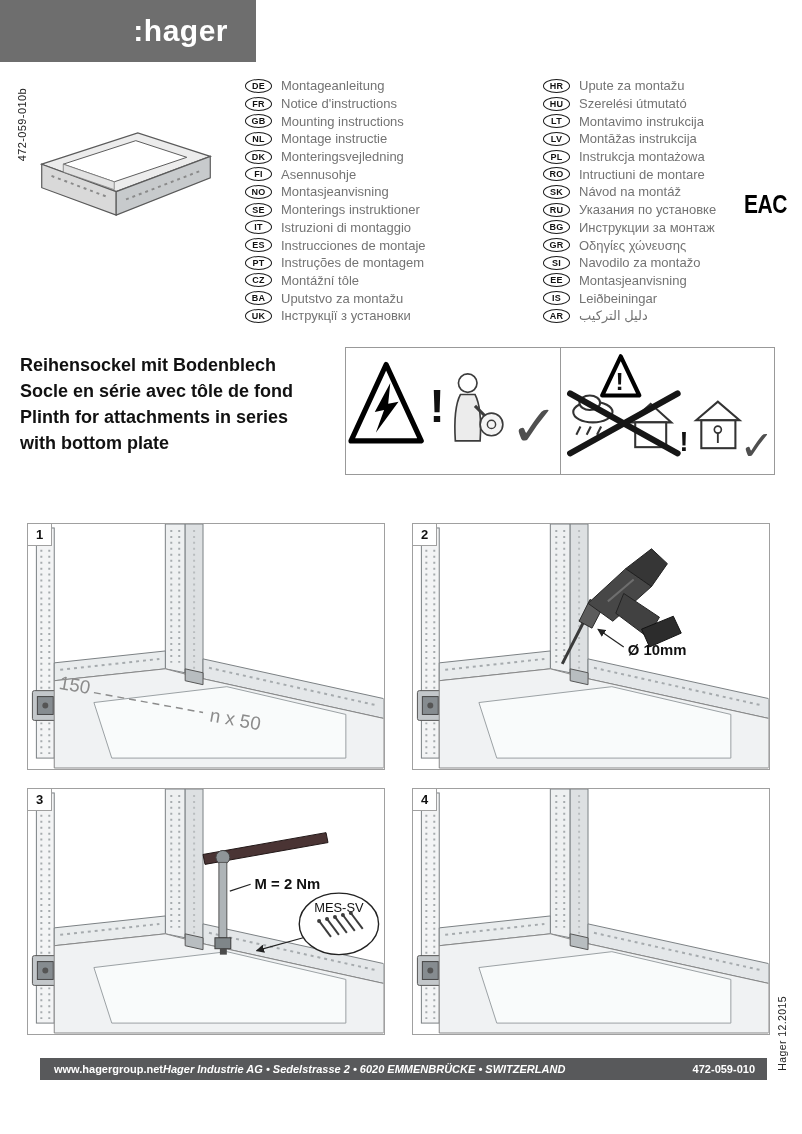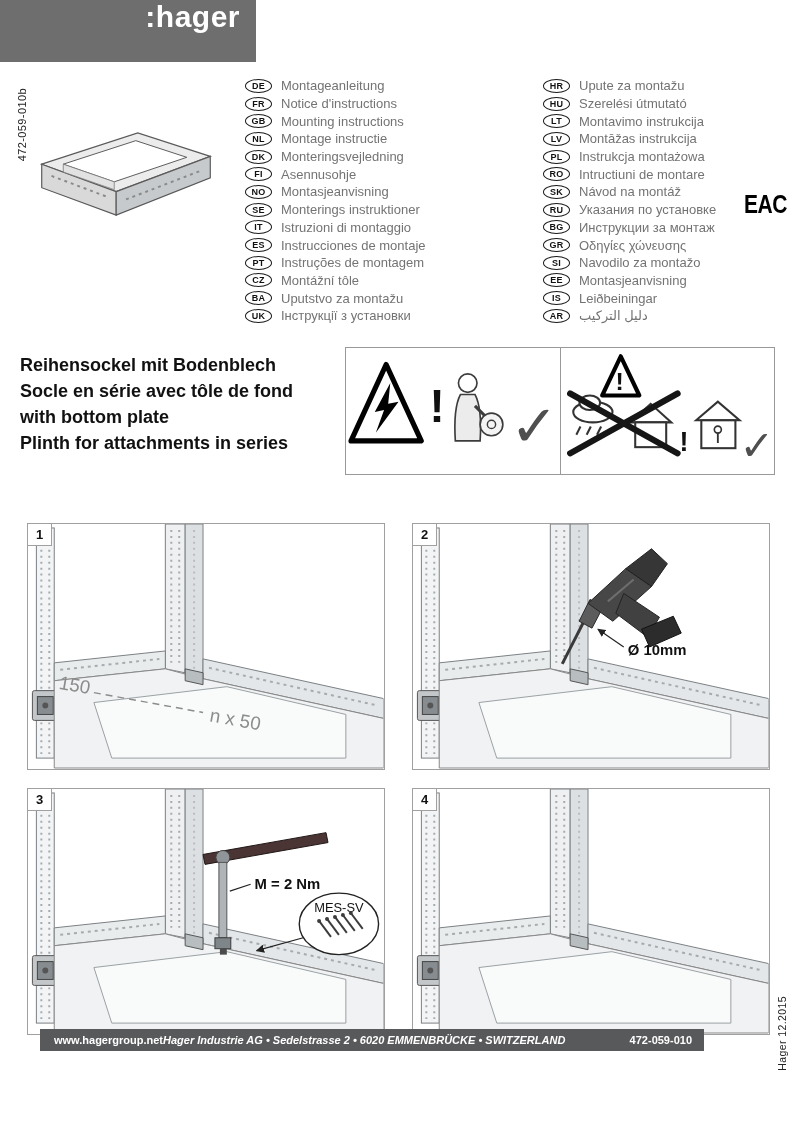--- a/index.html
+++ b/index.html
@@ -1,21 +1,21 @@
 <!DOCTYPE html>
 <html><head>
 <meta charset="utf-8">
 <style>
   * { margin:0; padding:0; box-sizing:border-box; }
   html,body { background:#cfcfcf; }
   body { font-family:"Liberation Sans","DejaVu Sans",sans-serif; }
   .page { position:relative; width:802px; height:1134px; background:#ffffff; overflow:hidden; }
 
   .logo-block { position:absolute; left:0; top:0; width:256px; height:62px; background:#6e6e6e;
-    display:flex; align-items:flex-start; justify-content:flex-end; padding-right:16px; }
+    display:flex; align-items:center; justify-content:flex-end; padding-right:28px; }
   .logo-text { color:#fff; font-size:30px; font-weight:bold; letter-spacing:.5px; }
 
   .vcode { position:absolute; writing-mode:vertical-rl; transform:rotate(180deg);
     font-size:11px; color:#222; letter-spacing:.4px; white-space:nowrap; }
   .vcode-top { left:16px; top:88px; }
   .vcode-bottom { left:776px; top:996px; font-size:10.5px; }
 
   .product-thumb { position:absolute; left:28px; top:118px; width:196px; height:110px; }
   .product-thumb svg { width:100%; height:100%; }
 
@@ -42,21 +42,21 @@
   .panel { position:absolute; width:358px; height:247px; border:1px solid #a0a0a0; background:#fff; }
   .panel-1 { left:27px;  top:523px; }
   .panel-2 { left:412px; top:523px; }
   .panel-3 { left:27px;  top:788px; }
   .panel-4 { left:412px; top:788px; }
   .panel-num { position:absolute; left:0; top:0; width:24px; height:22px; background:#fff;
     border-right:1px solid #a0a0a0; border-bottom:1px solid #a0a0a0; z-index:2;
     display:flex; align-items:center; justify-content:center; font-size:13px; font-weight:bold; color:#111; }
   .panel-draw { position:absolute; inset:0; width:100%; height:100%; }
 
-  .footer { position:absolute; left:40px; top:1029px; width:664px; height:22px; background:#58595b;
+  .footer { position:absolute; left:40px; top:1058px; width:727px; height:22px; background:#58595b;
     color:#fff; display:flex; align-items:center; font-size:11px; font-weight:bold; }
   .footer-website { margin-left:14px; white-space:nowrap; }
   .footer-address { flex:1; white-space:nowrap;font-style:italic; }
   .footer-code { margin-right:12px; white-space:nowrap;margin-left:24px; }
 </style>
 </head>
 <body>
 
 <svg width="0" height="0" style="position:absolute" aria-hidden="true">
   <defs>
@@ -222,22 +222,22 @@
         <span class="lang-code">AR</span>
         <span class="lang-label">دليل التركيب</span>
       </div>
   </div>
 
   <div class="eac">EAC</div>
 
   <div class="title-block">
     <div>Reihensockel mit Bodenblech</div>
     <div>Socle en série avec tôle de fond</div>
+    <div>Plinth for attachments in series</div>
     <div>with bottom plate</div>
-    <div>Plinth for attachments in series</div>
   </div>
 
   <div class="safety-box">
     <div class="safety-cell">
       <svg viewBox="0 0 205 122">
         <g>
           <path d="M38 16 L72 90 L4 90 Z" fill="#fff" stroke="#000" stroke-width="5" stroke-linejoin="round"></path>
           <polygon points="42,34 27,62 36,60 28,82 50,52 40,54" fill="#000"></polygon>
         </g>
         <text x="80" y="72" font-size="44" font-weight="bold" fill="#111">!</text>

